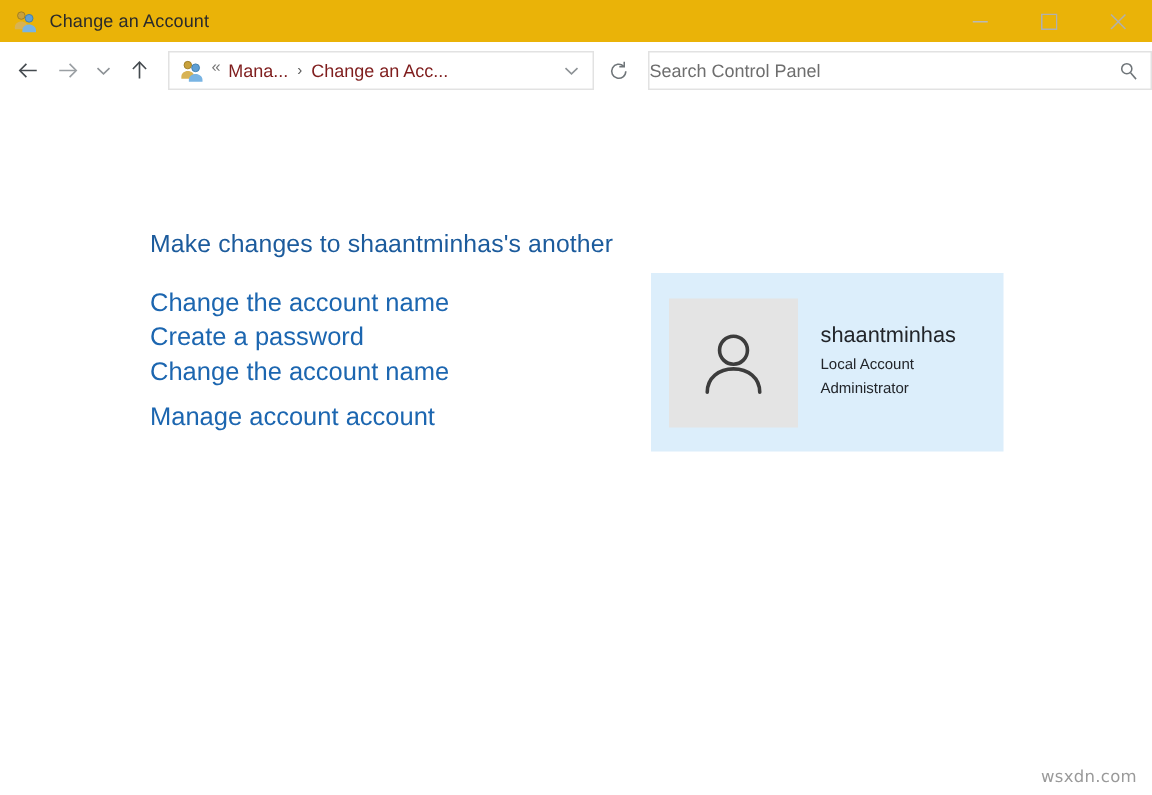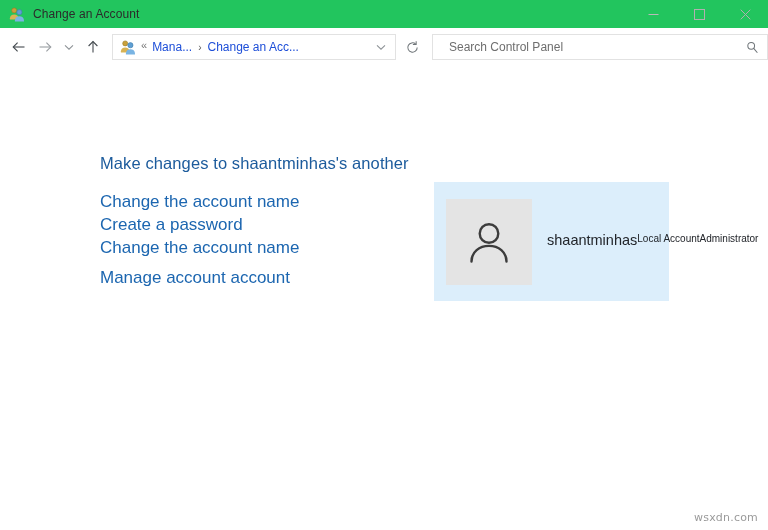--- a/index.html
+++ b/index.html
@@ -13,21 +13,21 @@
     font-family: "Liberation Sans", sans-serif;
     color: #1a1a1a;
     overflow: hidden;
     position: relative;
   }
 
   
   .titlebar {
     height: 28px;
     display: flex;
-    background: #22c55e;
+    background: #eab308;
     position: relative;
   }
   .titlebar-left {
     display: flex;
     align-items: center;
     padding-left: 9px;
     gap: 8px;
   }
   .app-icon {
     width: 16px;
@@ -98,21 +98,21 @@
   }
   .crumb-overflow {
     font-size: 11px;
     color: #767676;
     margin: 0 5px 0 0;
     line-height: 1;
     transform: translateY(-2px);
   }
   .crumb {
     font-size: 12px;
-    color: #1d4ed8;
+    color: #7f1d1d;
     white-space: nowrap;
   }
   .crumb-sep {
     font-size: 10px;
     color: #5a5a5a;
     margin: 0 6px;
   }
   .addr-spacer { flex: 1 1 auto; }
   .addr-btn {
     width: 24px;
@@ -135,21 +135,21 @@
   .searchbox {
     flex: none;
     width: 336px;
     height: 26px;
     margin-left: 6px;
     border: 1px solid #e2e2e2;
     background: #ffffff;
     display: flex;
     align-items: center;
     box-sizing: border-box;
-    padding: 0 4px 0 16px;
+    padding: 0 4px 0 0;
   }
   .search-input {
     flex: 1 1 auto;
     border: 0;
     outline: 0;
     font-family: "Liberation Sans", sans-serif;
     font-size: 12px;
     color: #6e6e6e;
     background: transparent;
     padding: 0;
@@ -213,21 +213,21 @@
     background: #e4e4e4;
     flex: none;
     display: flex;
     align-items: center;
     justify-content: center;
   }
   .avatar svg { display: block; }
   .account-info {
     margin-left: 15px;
     display: flex;
-    flex-direction: row;
+    flex-direction: column;
   }
   .account-name {
     font-size: 14.5px;
     color: #22252a;
     line-height: 19px;
     margin-bottom: 2px;
     white-space: nowrap;
   }
   .account-meta {
     font-size: 10px;

